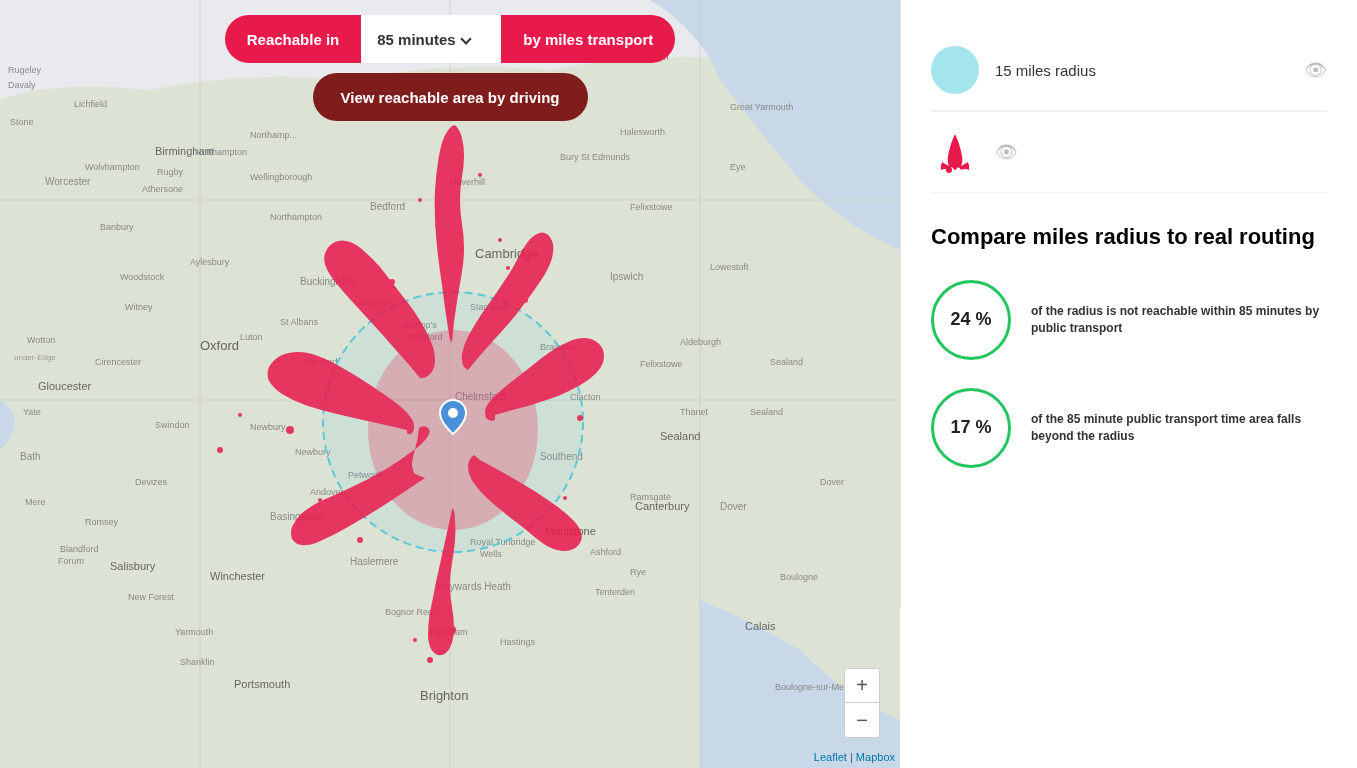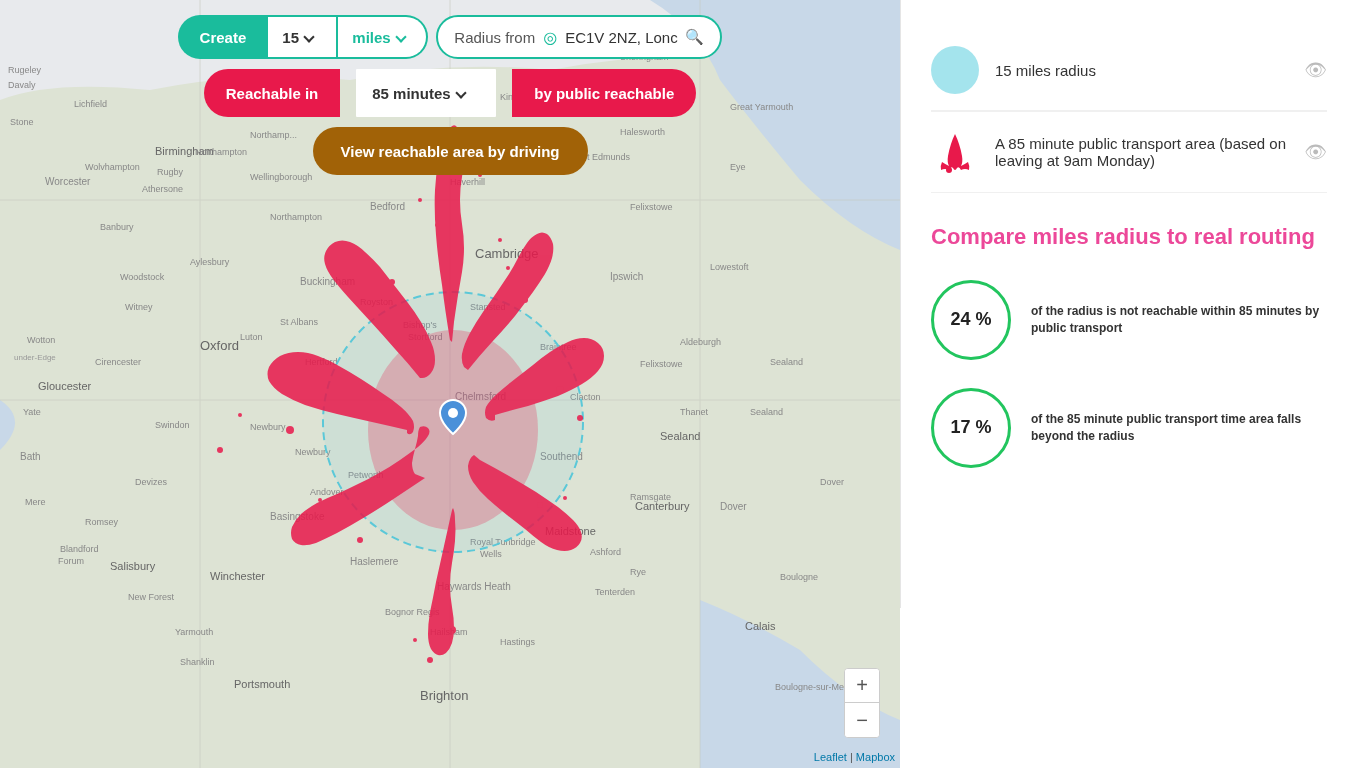--- a/index.html
+++ b/index.html
@@ -117,21 +117,21 @@
     }
 
     .search-icon {
       color: #888;
       margin-left: auto;
     }
 
     .controls-row2 {
       display: flex;
       align-items: center;
-      gap: 16px;
+      gap: 0;
       pointer-events: all;
     }
 
     .reachable-pill {
       background: #e8194b;
       color: #fff;
       border-radius: 30px 0 0 30px;
       padding: 10px 22px;
       font-size: 15px;
       font-weight: 600;
@@ -166,21 +166,21 @@
       height: 48px;
       display: flex;
       align-items: center;
     }
 
     .controls-row3 {
       pointer-events: all;
     }
 
     .view-driving-btn {
-      background: #a16207;
+      background: #7f1d1d;
       color: #fff;
       border: none;
       border-radius: 30px;
       padding: 4px 28px;
       font-size: 15px;
       font-weight: 600;
       cursor: pointer;
       height: 48px;
     }
 
@@ -283,21 +283,21 @@
       flex-shrink: 0;
     }
 
     .compare-section {
       margin-top: 30px;
     }
 
     .compare-title {
       font-size: 22px;
       font-weight: 700;
-      color: #ec4899;
+      color: #000000;
       margin-bottom: 28px;
       line-height: 1.3;
     }
 
     .stat-row {
       display: flex;
       align-items: center;
       gap: 20px;
       margin-bottom: 28px;
     }
@@ -530,48 +530,31 @@
 
     <g transform="translate(440, 400)">
       <path d="M13,0 C5.8,0 0,5.8 0,13 C0,22.8 13,34 13,34 C13,34 26,22.8 26,13 C26,5.8 20.2,0 13,0 Z" fill="#4a90d9" stroke="#fff" stroke-width="2"></path>
       <circle cx="13" cy="13" r="5" fill="#fff"></circle>
     </g>
   </svg>
 
   
   <div class="map-controls">
 
-    <div class="controls-row1">
-      <button class="btn-create">Create</button>
-      <div class="select-number">
-        <span>15</span>
-        <span><span class="chevron"></span></span>
-      </div>
-      <div class="select-miles">
-        <span>miles</span>
-        <span><span class="chevron"></span></span>
-      </div>
-      <div class="radius-from-group">
-        <span class="radius-from-label">Radius from</span>
-        <span class="location-icon">◎</span>
-        <span class="location-text">EC1V 2NZ, Lonc</span>
-        <span class="search-icon">🔍</span>
-      </div>
-    </div>
 
     <div class="controls-row2">
       <div class="reachable-pill">
         <span>Reachable in</span>
       </div>
       <div class="minutes-select">
         <span>85 minutes</span>
         <span><span class="chevron" style="border-color:#333"></span></span>
       </div>
       <div class="by-transport">
-        <span>by public reachable</span>
+        <span>by miles transport</span>
       </div>
     </div>
 
     <div class="controls-row3">
       <button class="view-driving-btn">View reachable area by driving</button>
     </div>
   </div>
 
   
   <div class="zoom-controls">
@@ -598,21 +581,20 @@
   <div class="divider"></div>
 
   <div class="legend-item">
     <div class="legend-icon-transport">
 
       <svg width="44" height="44" viewBox="0 0 44 44">
         <path d="M22,4 Q20,8 18,14 Q16,20 15,26 Q14,32 16,36 Q12,34 9,32 Q7,36 8,40 Q12,38 16,40 Q18,36 20,38 Q22,42 24,38 Q26,36 28,40 Q32,38 36,40 Q37,36 35,32 Q32,34 28,36 Q30,32 29,26 Q28,20 26,14 Q24,8 22,4 Z" fill="#e8194b"></path>
         <circle cx="16" cy="40" r="3" fill="#e8194b"></circle>
       </svg>
     </div>
-    <span class="legend-text">A 85 minute public transport area (based on leaving at 9am Monday)</span>
     <span class="eye-icon">👁</span>
   </div>
 
   <div class="compare-section">
     <h2 class="compare-title">Compare miles radius to real routing</h2>
 
     <div class="stat-row">
       <div class="stat-circle">
         <span>24 %</span>
       </div>

